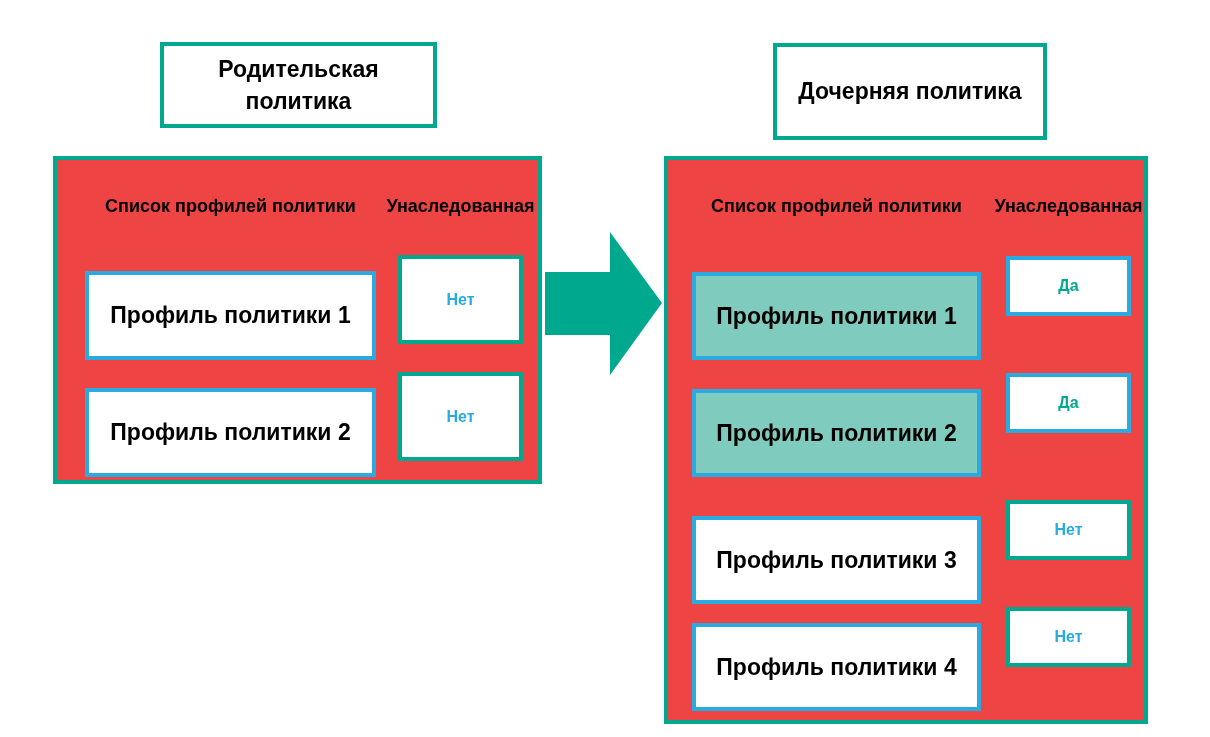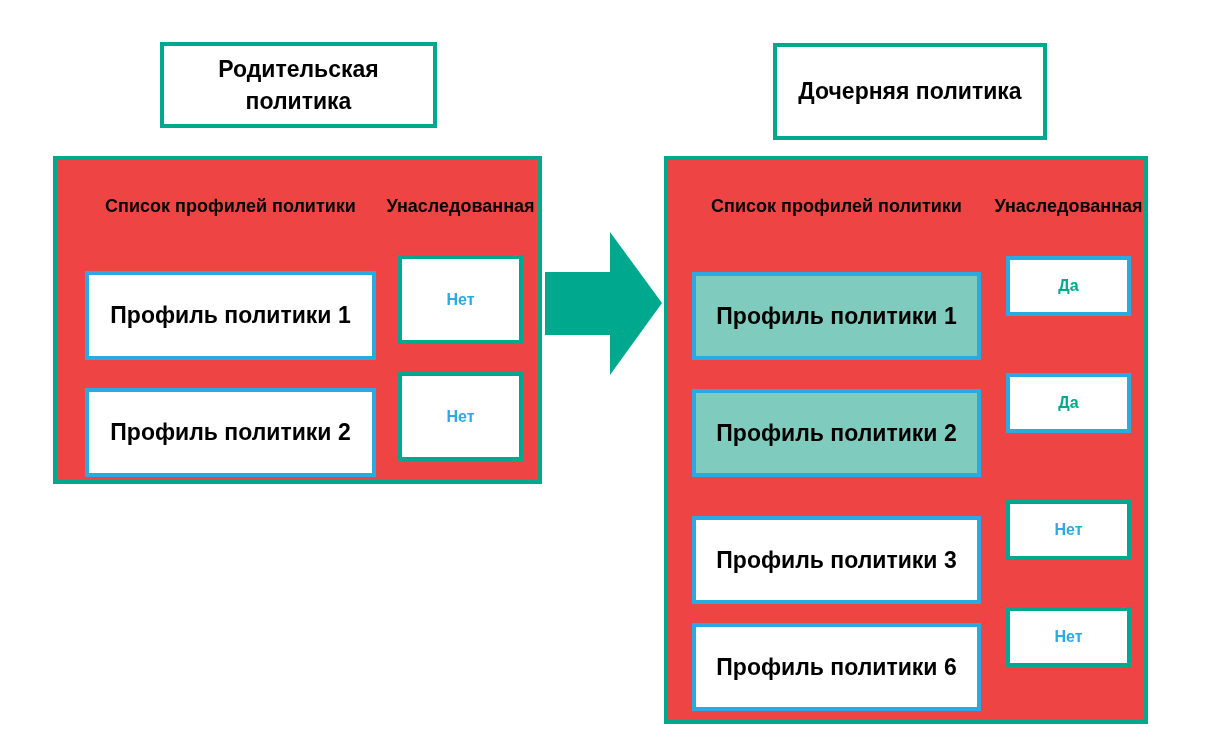--- a/index.html
+++ b/index.html
@@ -168,20 +168,20 @@
     </div>
 
     <div class="profile-box r2">
       <span>Профиль политики 3</span>
     </div>
     <div class="inh-box r2">
       <span>Нет</span>
     </div>
 
     <div class="profile-box r3">
-      <span>Профиль политики 6</span>
+      <span>Профиль политики 4</span>
     </div>
     <div class="inh-box r3">
       <span>Нет</span>
     </div>
   </div>
 
 </div>
 
 </body></html>

